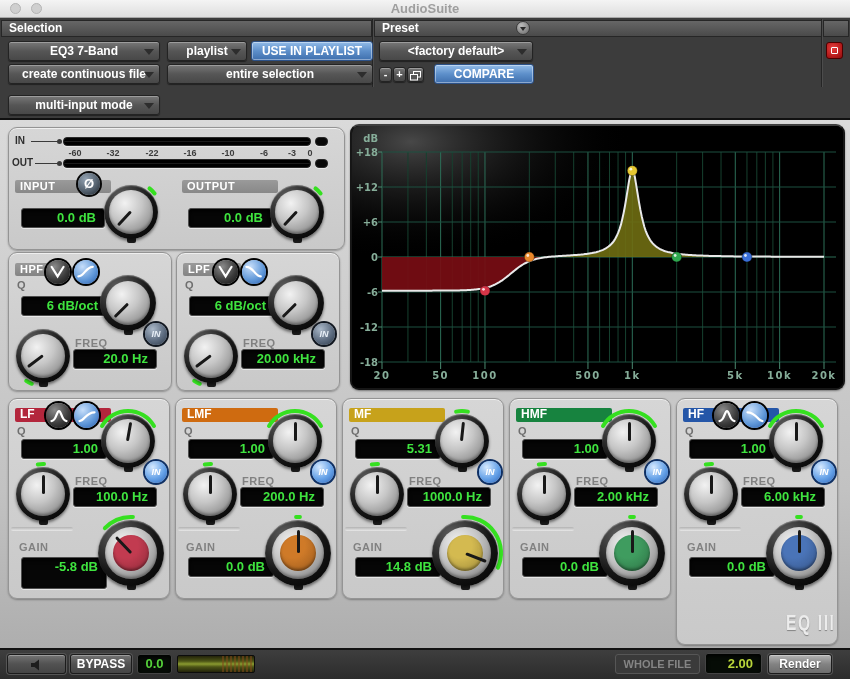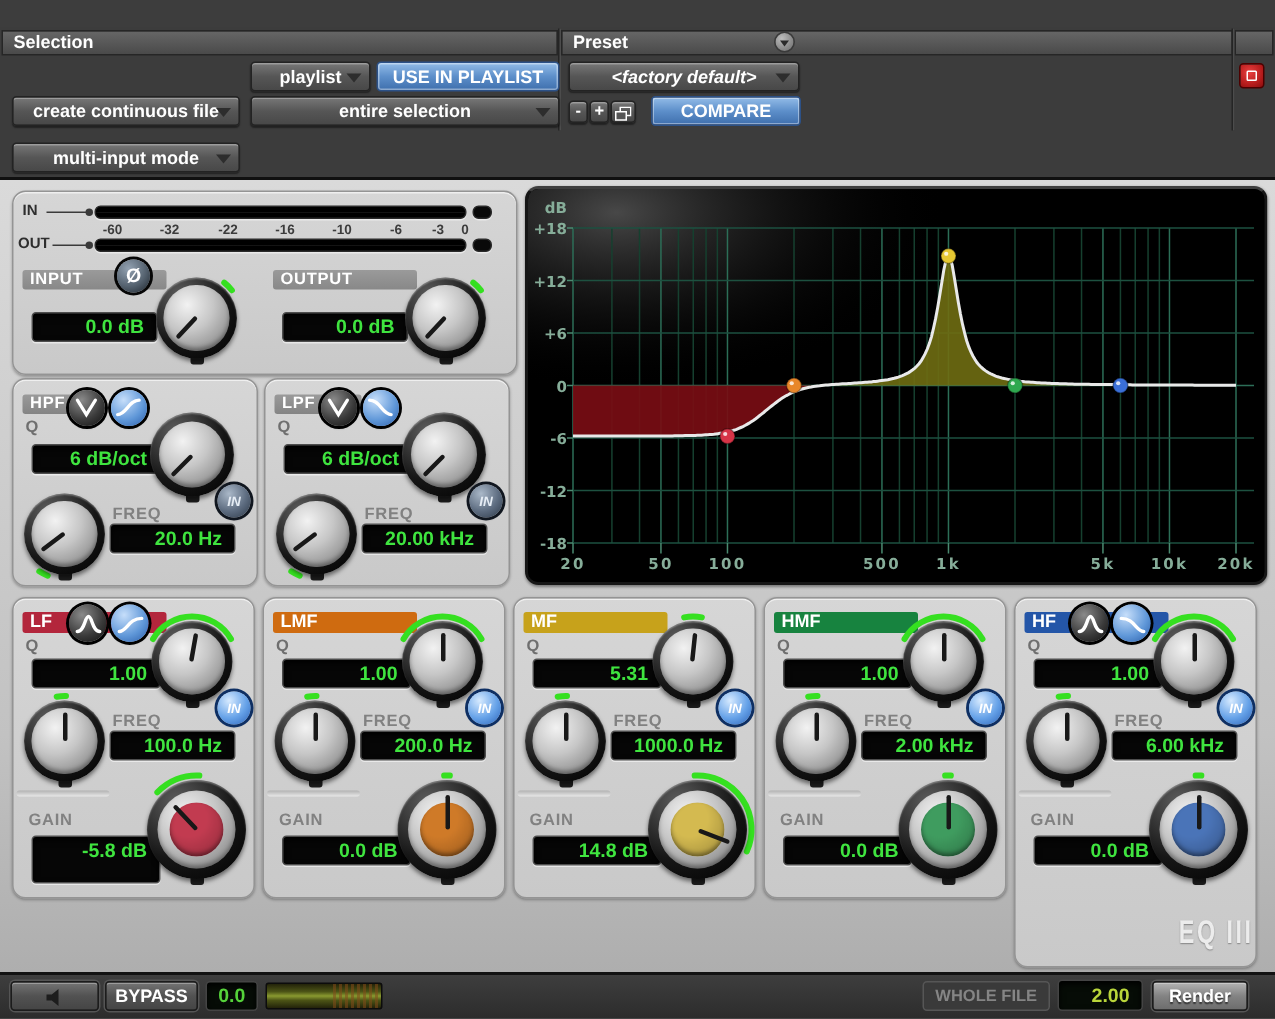--- a/index.html
+++ b/index.html
@@ -26,21 +26,21 @@
     border-right:1px solid #4c4c4c; }
   .dd,.tbtn { position:absolute; height:20px; border:1px solid #232323; border-radius:3px;
     background:linear-gradient(#787878,#565656 50%,#484848);
     box-shadow:inset 0 1px 0 rgba(255,255,255,.28), 0 1px 1px rgba(0,0,0,.45);
     color:#fff; font:bold 12px/18px "Liberation Sans",sans-serif; text-align:center; }
   .dd .tri { position:absolute; right:5px; top:7px; width:0; height:0;
     border-left:5px solid transparent; border-right:5px solid transparent;
     border-top:6px solid #2d2d2d; }
   .bluebtn { background:linear-gradient(#93bce8,#5d8fca 50%,#3f6fad);
     border:1px solid #2c5187; box-shadow:inset 0 0 0 1px rgba(255,255,255,.4); }
-  .italic { font-style:italic; }
+  .italic { }
   .chevcirc { position:absolute; width:14px; height:14px; border-radius:50%;
     background:radial-gradient(circle at 35% 30%,#bdbdbd,#8a8a8a 60%,#6d6d6d);
     border:1px solid #3a3a3a; }
   .chevcirc i { position:absolute; left:3px; top:5px; width:0; height:0;
     border-left:3px solid transparent; border-right:3px solid transparent;
     border-top:4px solid #2a2a2a; }
   .autobtn { position:absolute; width:17px; height:17px; border-radius:3px;
     background:radial-gradient(circle at 40% 35%,#e84040,#b81d1d 60%,#8c0e0e);
     border:1px solid #4d0000; }
   .autobtn i { position:absolute; left:4px; top:4px; width:7px; height:7px;
@@ -130,35 +130,43 @@
     background:repeating-linear-gradient(90deg, rgba(130,75,25,.55) 0 2px, rgba(0,0,0,0) 2px 4px); }
   .logo { position:absolute; color:#ececec; text-shadow:0 1px 1px rgba(0,0,0,.35);
     font:bold 19px "Liberation Sans",sans-serif; letter-spacing:2px;
     transform:scale(.82,1.15); transform-origin:right top; }
 </style>
 </head>
 <body>
 
 <div id="win">
 
+  <div class="titlebar">
+    <div class="tl-circle" style="left:10px"></div>
+    <div class="tl-circle" style="left:31px"></div>
+    <div class="win-title">AudioSuite</div>
+  </div>
 
   <div class="toolbar">
     <div class="hdr" style="left:374px;width:448px">
       <span>Preset</span>
     </div>
     <div class="hdr" style="left:1px;width:371px">
       <span>Selection</span>
     </div>
     <div class="chevcirc" style="left:516px;top:3px">
         <i></i>
       </div>
     <div class="hdr" style="left:823px;width:26px"></div>
     <div class="vline" style="left:372px"></div>
     <div class="vline" style="left:821px"></div>
 
+    <div class="dd" style="left:8px;top:23px;width:152px">
+      <span>EQ3 7-Band</span><i class="tri"></i>
+    </div>
     <div class="dd" style="left:167px;top:23px;width:80px">
       <span>playlist</span><i class="tri"></i>
     </div>
     <div class="tbtn bluebtn" style="left:251px;top:23px;width:122px">
       <span>USE IN PLAYLIST</span>
     </div>
     <div class="dd italic" style="left:379px;top:23px;width:154px">
       <span>&lt;factory default&gt;</span><i class="tri"></i>
     </div>
     <div class="autobtn" style="left:826px;top:24px">

